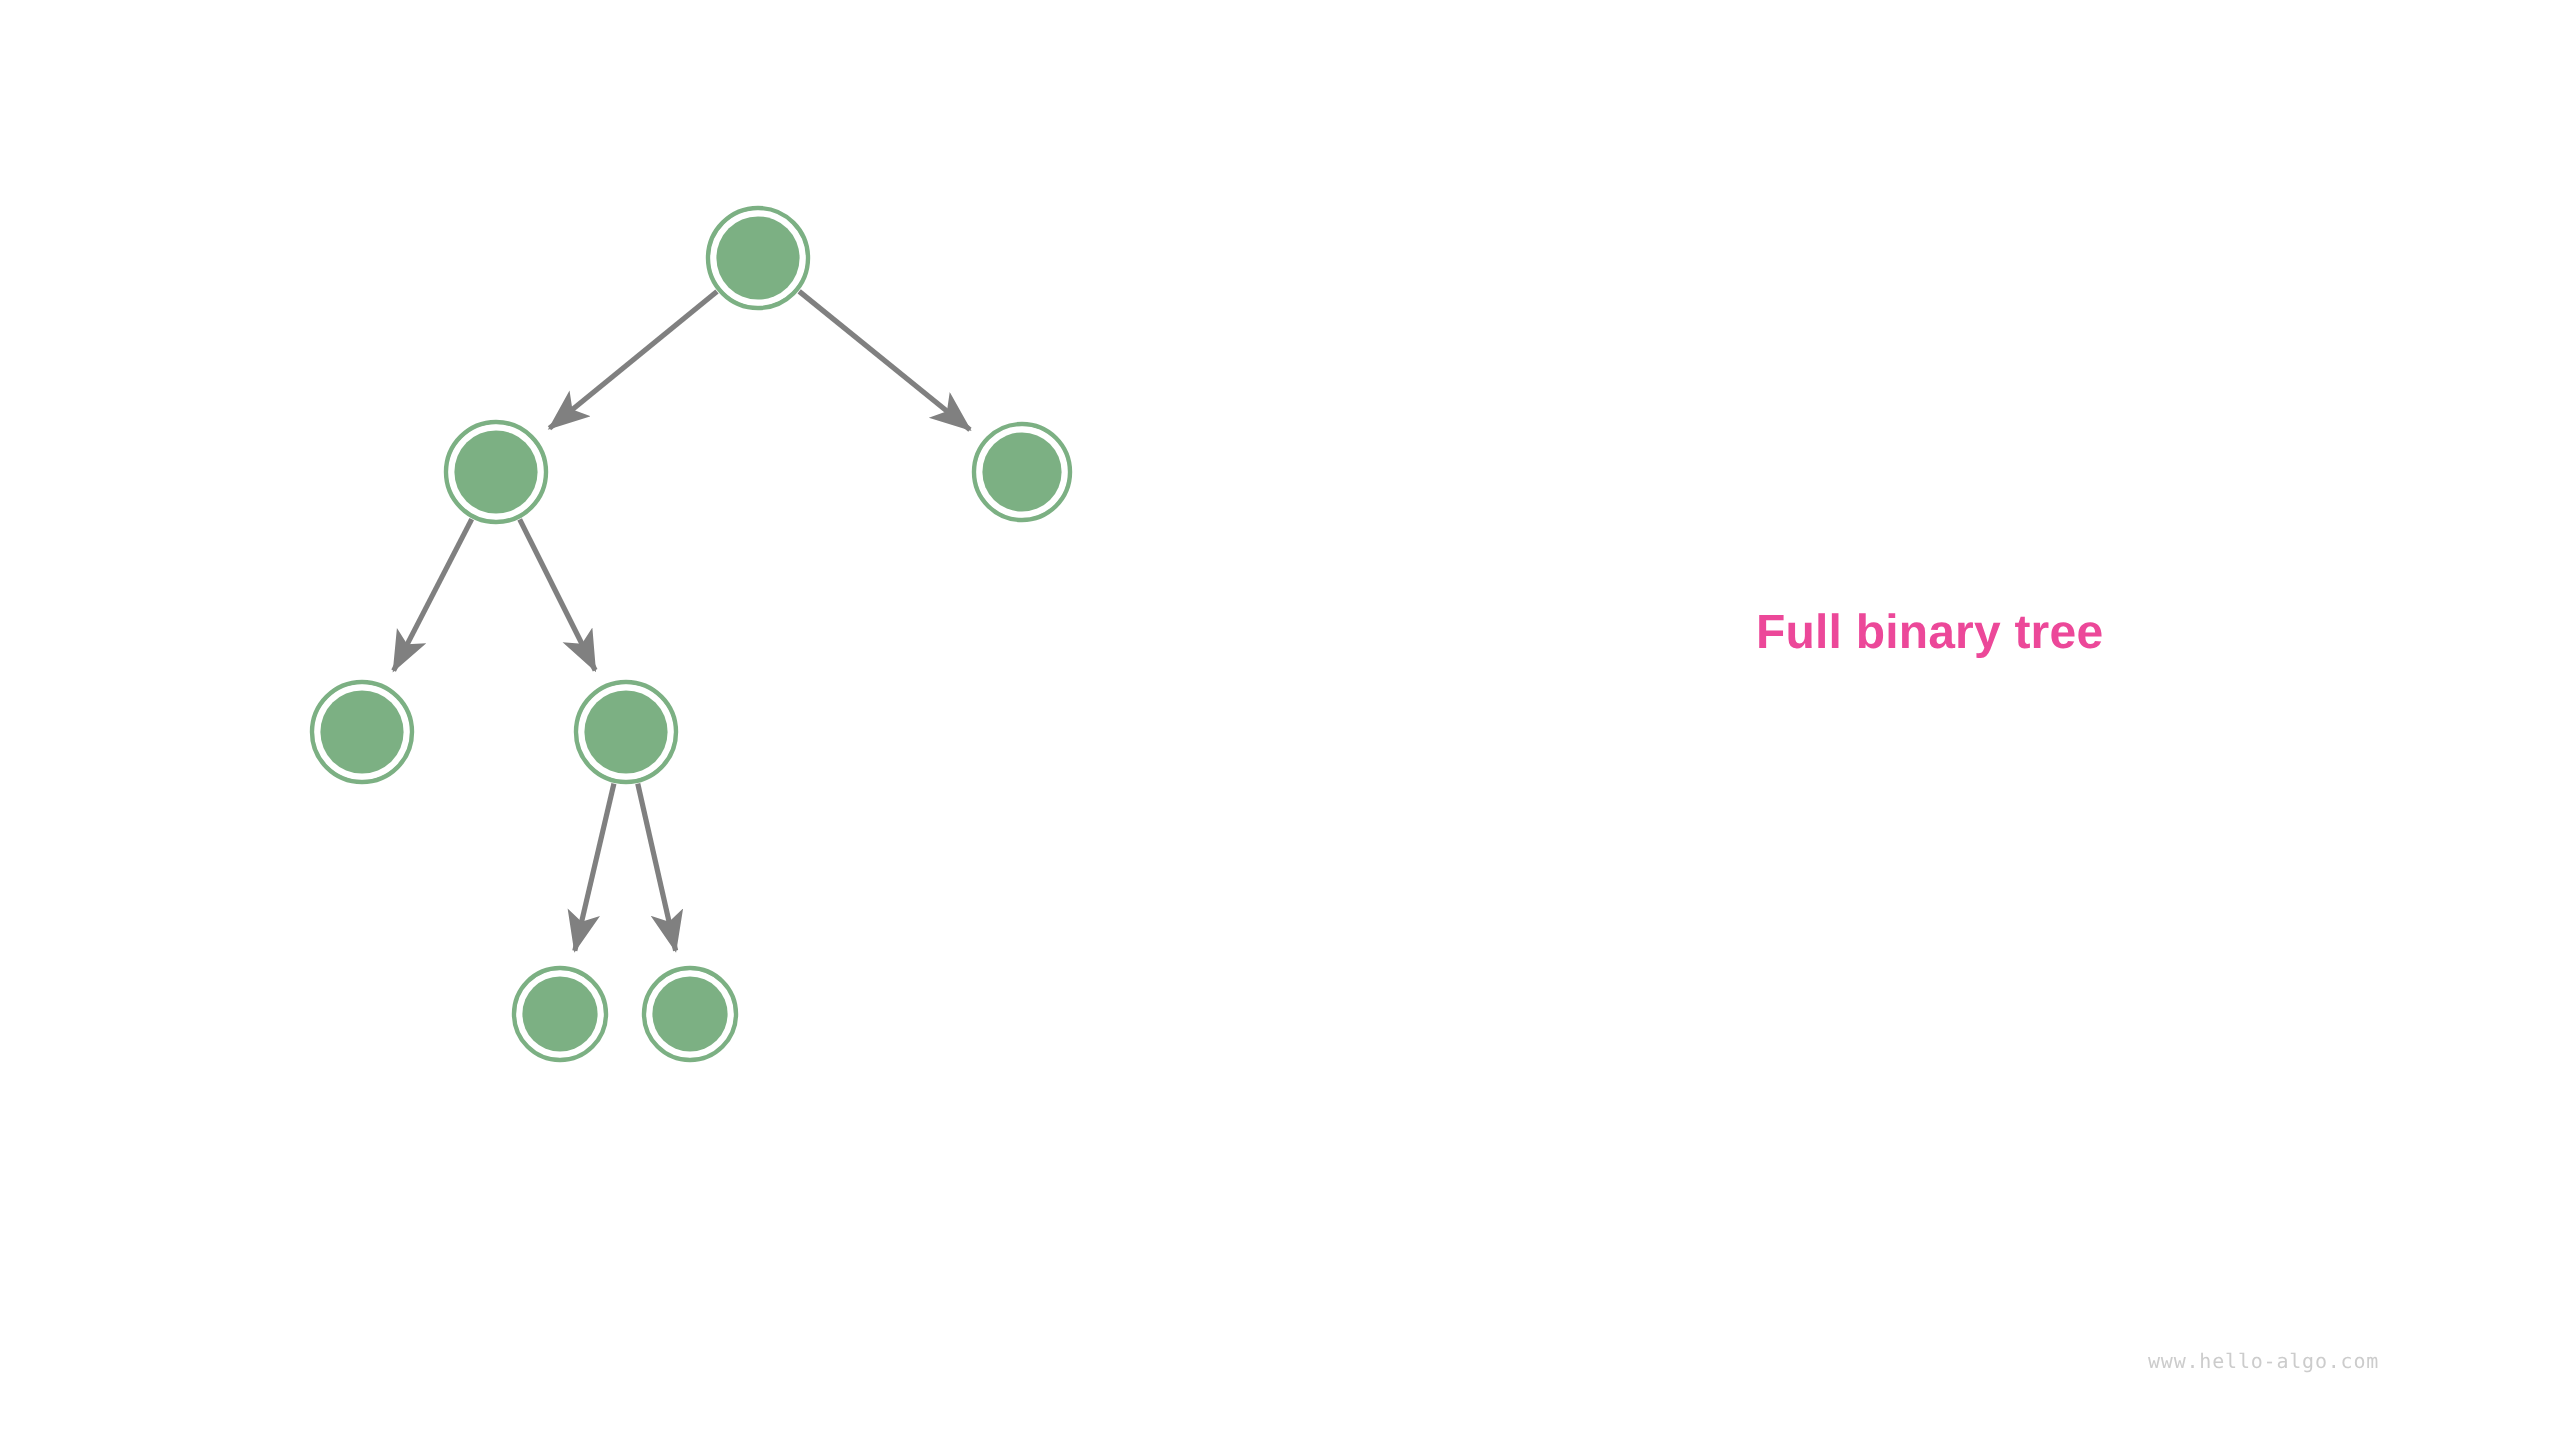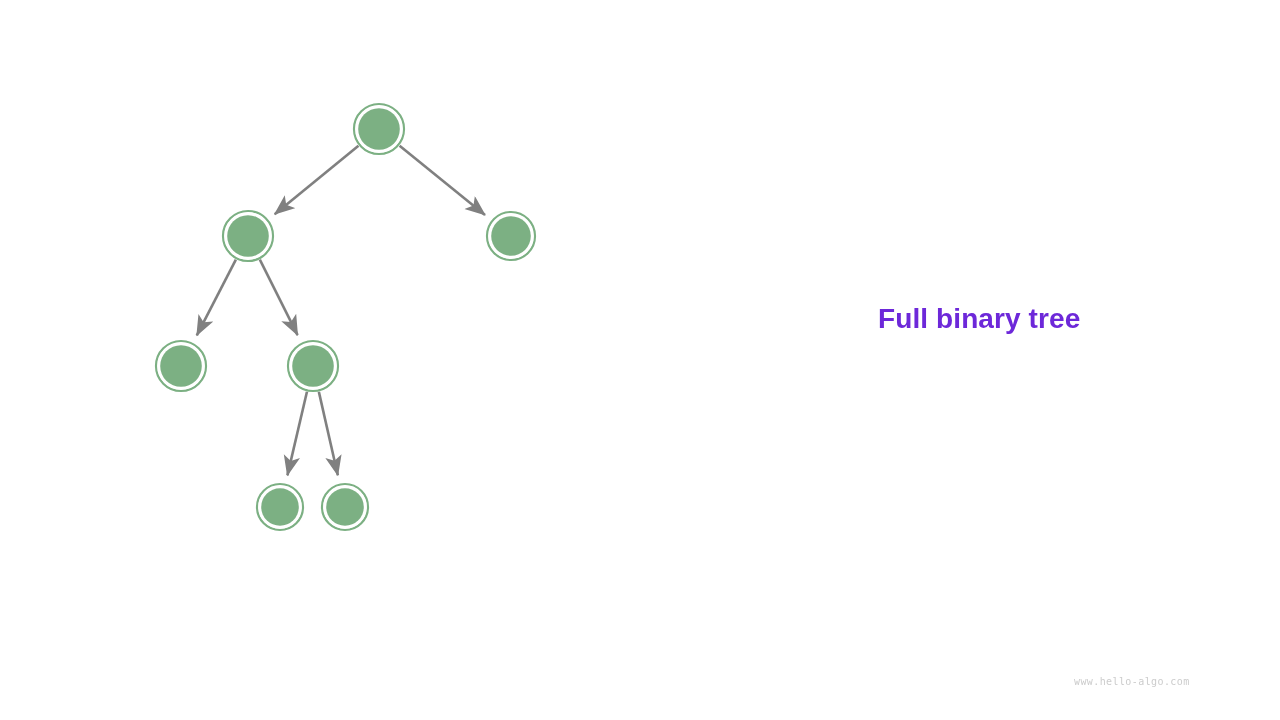--- a/index.html
+++ b/index.html
@@ -20,23 +20,23 @@
     left: 0;
     top: 0;
     width: 1280px;
     height: 720px;
   }
   .diagram-title {
     position: absolute;
     left: 878px;
     top: 303px;
     font-family: "Liberation Sans", sans-serif;
-    font-size: 28px;
+    font-size: 24px;
     font-weight: bold;
-    color: #6d28d9;
+    color: #ec4899;
     letter-spacing: 0.1px;
     white-space: nowrap;
   }
   .caption-box {
     position: absolute;
     left: 204px;
     top: 587px;
     width: 355px;
     height: 46px;
     box-sizing: border-box;

